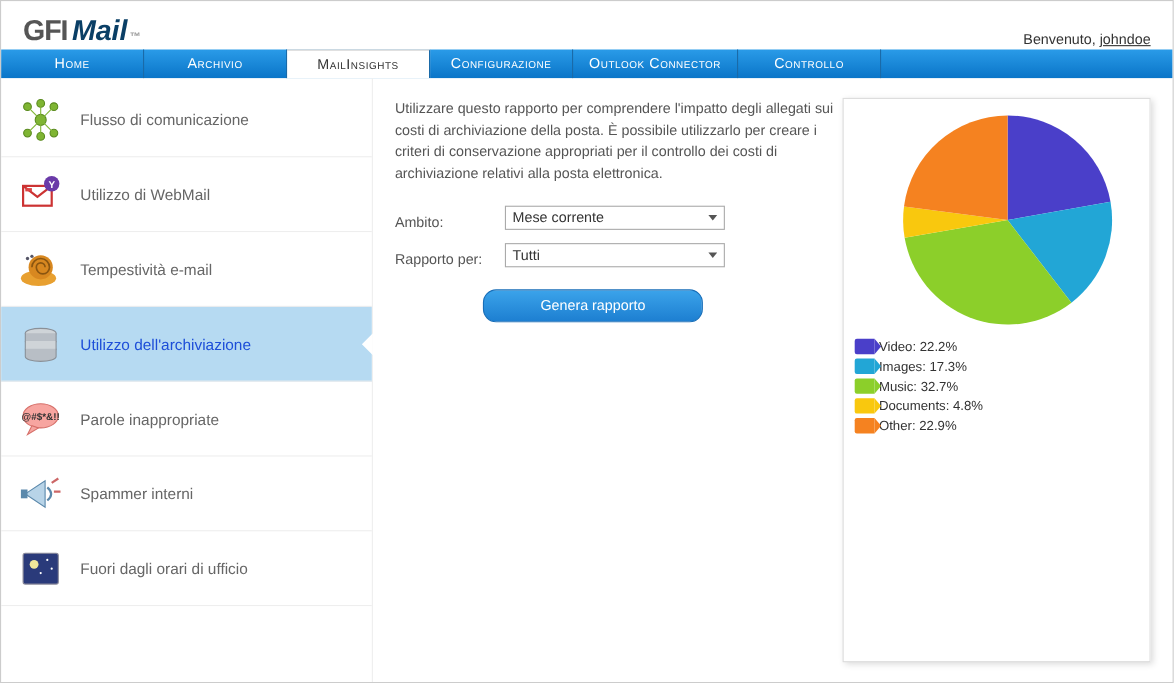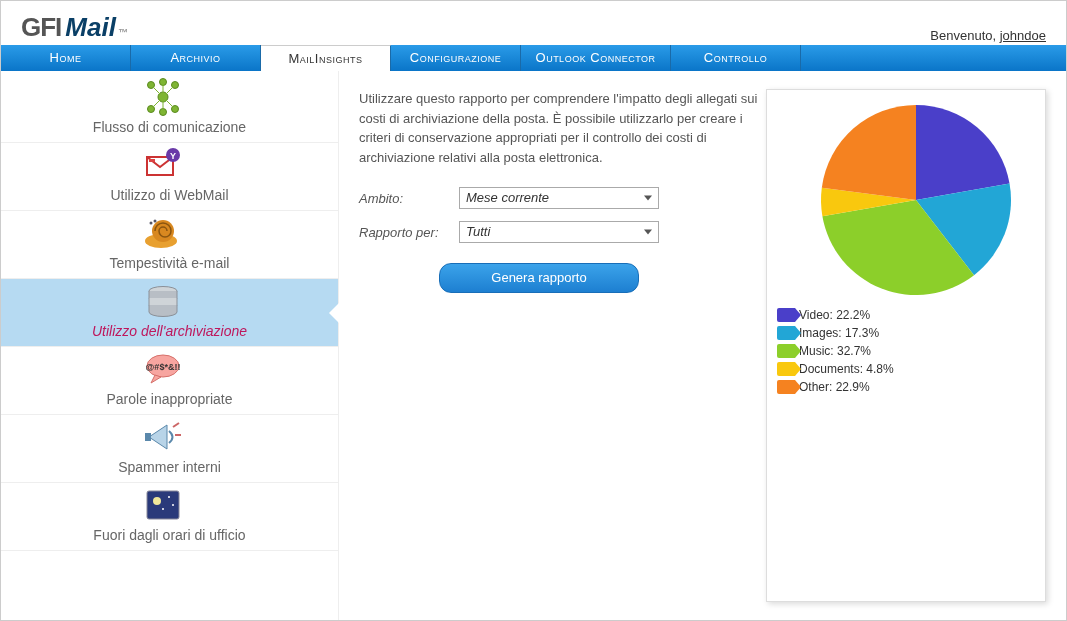--- a/index.html
+++ b/index.html
@@ -14,30 +14,30 @@
 .welcome { font-size: 13px; color: #333; }
 .welcome a { color: #333; text-decoration: underline; }
 
 .navbar { display: flex; background: linear-gradient(#2a9be8, #0a75c8); height: 26px; }
 .nav-item { flex: 0 0 auto; width: 130px; text-align: center; line-height: 26px; color: #fff; font-variant: small-caps; font-size: 13px; border-right: 1px solid #1a6aa8; cursor: pointer; letter-spacing: 0.5px; }
 .nav-item.active { background: #fff; color: #333; border-top: 1px solid #ccc; }
 .nav-spacer { flex: 1; }
 
 .content { display: flex; height: calc(100% - 70px); }
 .sidebar { width: 338px; border-right: 1px solid #eee; padding-top: 4px; }
-.sidebar-item { display: flex; align-items: center; height: 68px; padding: 0 14px; border-bottom: 1px solid #eee; cursor: pointer; color: #666; font-size: 14px; position: relative; flex-direction: column; }
-.sidebar-item.active { background: #b6daf2; color: #be185d; font-style: italic; }
+.sidebar-item { display: flex; align-items: center; height: 68px; padding: 0 14px; border-bottom: 1px solid #eee; cursor: pointer; color: #666; font-size: 14px; position: relative; }
+.sidebar-item.active { background: #b6daf2; color: #1d4ed8; }
 .sidebar-item.active::after { content:''; position:absolute; right:-1px; top:50%; transform:translateY(-50%); width:0; height:0; border-top:10px solid transparent; border-bottom:10px solid transparent; border-right:10px solid #fff; }
 .sidebar-icon { width: 44px; height: 44px; margin-right: 14px; display:flex; align-items:center; justify-content:center; }
 .sidebar-icon svg { width: 40px; height: 40px; }
 
 .main { flex: 1; padding: 18px 20px; display: flex; }
 .main-left { flex: 1; max-width: 420px; }
 .description { color: #555; line-height: 1.5; margin-bottom: 20px; font-size: 13px; }
-.form-row { display: flex; align-items: center; margin-bottom: 12px; font-style: italic; }
+.form-row { display: flex; align-items: flex-end; margin-bottom: 12px; }
 .form-label { width: 100px; color: #555; }
 .select { width: 200px; height: 22px; border: 1px solid #aaa; background: #fff; padding: 2px 20px 2px 6px; position: relative; font-size: 13px; cursor: pointer; }
 .select::after { content:''; position:absolute; right:6px; top:50%; transform:translateY(-50%); width:0; height:0; border-left:4px solid transparent; border-right:4px solid transparent; border-top:5px solid #555; }
 .generate-btn { display:block; margin: 20px 0 0 80px; width: 200px; height: 30px; background: linear-gradient(#3ba3ea, #1d7fd1); border: 1px solid #186eb8; color:#fff; text-align:center; line-height:28px; cursor:pointer; border-radius:12px; font-size:13px; }
 
 .chart-panel { width: 280px; border: 1px solid #ddd; box-shadow: 2px 2px 6px rgba(0,0,0,0.15); padding: 10px; }
 .pie-holder { width: 240px; height: 200px; margin: 0 auto 8px auto; position: relative; }
 .legend { font-size: 12px; color: #333; }
 .legend-row { display: flex; flex-direction: column; }
 .legend-cell { display: flex; align-items: center; width: 50%; margin-bottom: 4px; }

